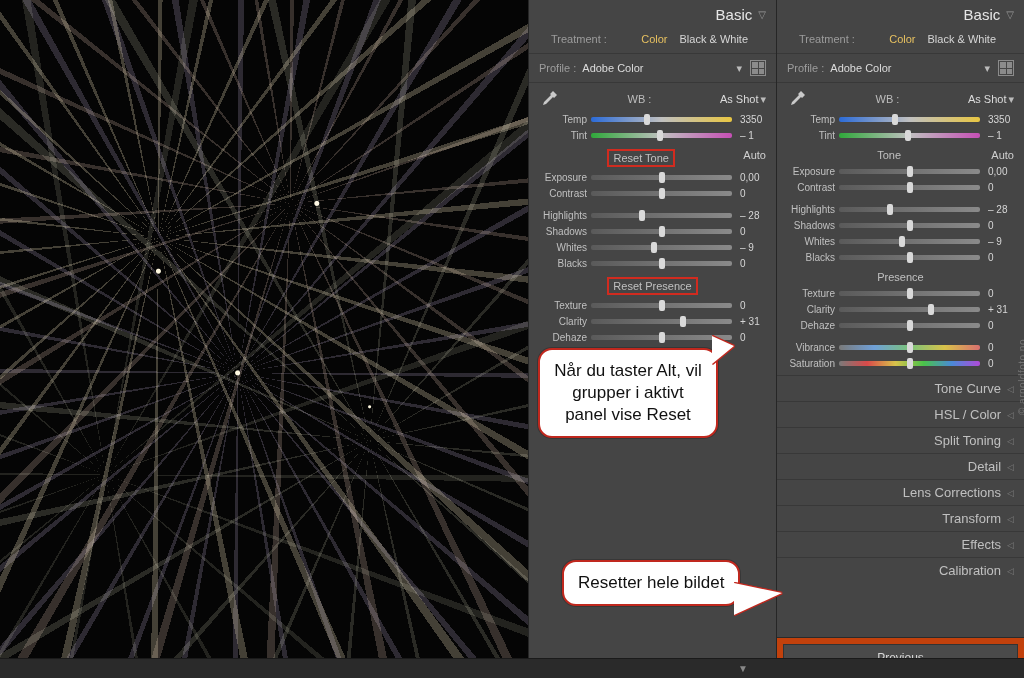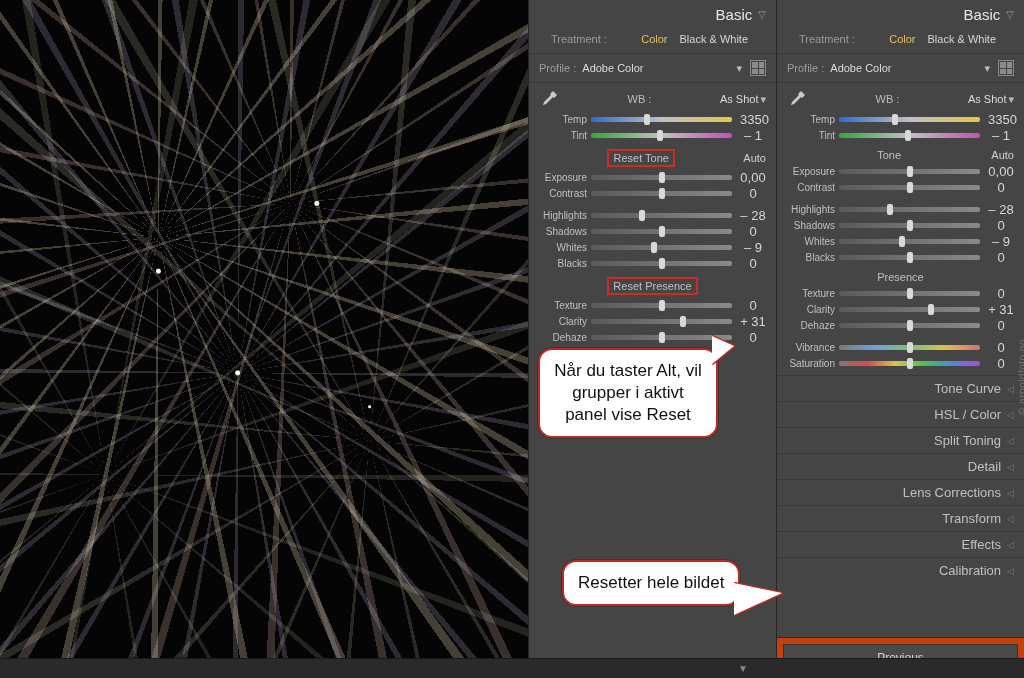--- a/index.html
+++ b/index.html
@@ -33,22 +33,22 @@
   .grid-icon { width:16px; height:16px; border:1px solid #8b8b8b; display:grid; grid-template-columns:1fr 1fr; grid-template-rows:1fr 1fr; gap:1px; padding:1px; }
   .grid-icon span { background:#8b8b8b; }
   .wb-row { display:flex; align-items:center; padding:6px 10px 2px; }
   .eyedrop { width:20px; height:20px; }
   .wb-row .wblabel { flex:1; text-align:center; color:#bdbdbd; }
   .wb-row .wbval { color:#dcdcdc; }
   .slider { display:flex; align-items:center; padding:2px 10px; height:16px; }
   .slider .slabel { width:52px; text-align:right; color:#c0c0c0; font-size:10px; padding-right:4px; }
   .slider .track { flex:1; height:5px; background:linear-gradient(90deg,#5a5a5a,#8a8a8a); border-radius:2px; position:relative; }
   .slider .handle { position:absolute; top:-3px; width:6px; height:11px; background:#d9d9d9; border-radius:2px; transform:translateX(-50%); }
-  .slider .sval { width:34px; text-align:center; color:#d6d6d6; font-size:13px; padding-left:8px; }
-  .section-head { display:flex; align-items:center; padding:6px 10px 2px; }
+  .slider .sval { width:34px; text-align:left; color:#d6d6d6; font-size:10px; padding-left:8px; }
+  .section-head { display:flex; align-items:flex-start; padding:6px 10px 2px; }
   .section-head .sh-lbl { flex:1; text-align:center; color:#c0c0c0; }
   .section-head .auto { color:#d0d0d0; }
   .redbox { border:2px solid #d12b1f; padding:0 4px; display:inline-block; line-height:14px; }
   .collapsed-panel { display:flex; justify-content:flex-end; align-items:center; padding:5px 10px; border-top:1px solid #383838; font-size:13px; color:#c0c0c0; }
   .collapsed-panel .tri { margin-left:6px; font-size:9px; color:#7a7a7a; }
   .bottom-bar { display:flex; margin-top:auto; padding:6px; gap:24px; border-top:1px solid #2a2a2a; background:#c2410c; }
   .bottom-bar .btn { flex:1; text-align:center; padding:6px 0; background:#4a4a4a; color:#d6d6d6; border:1px solid #333; font-size:12px; position:relative; }
   .bottom-bar .reset { border:2px solid #d12b1f; }
   .cursor-arrow { position:absolute; right:6px; bottom:2px; width:12px; height:14px; }
   .callout { position:absolute; background:#fff; border:2px solid #c0281e; border-radius:14px; padding:10px 14px; color:#111; font-size:17px; text-align:center; line-height:1.3; box-shadow:0 0 0 1px rgba(0,0,0,.2); }

